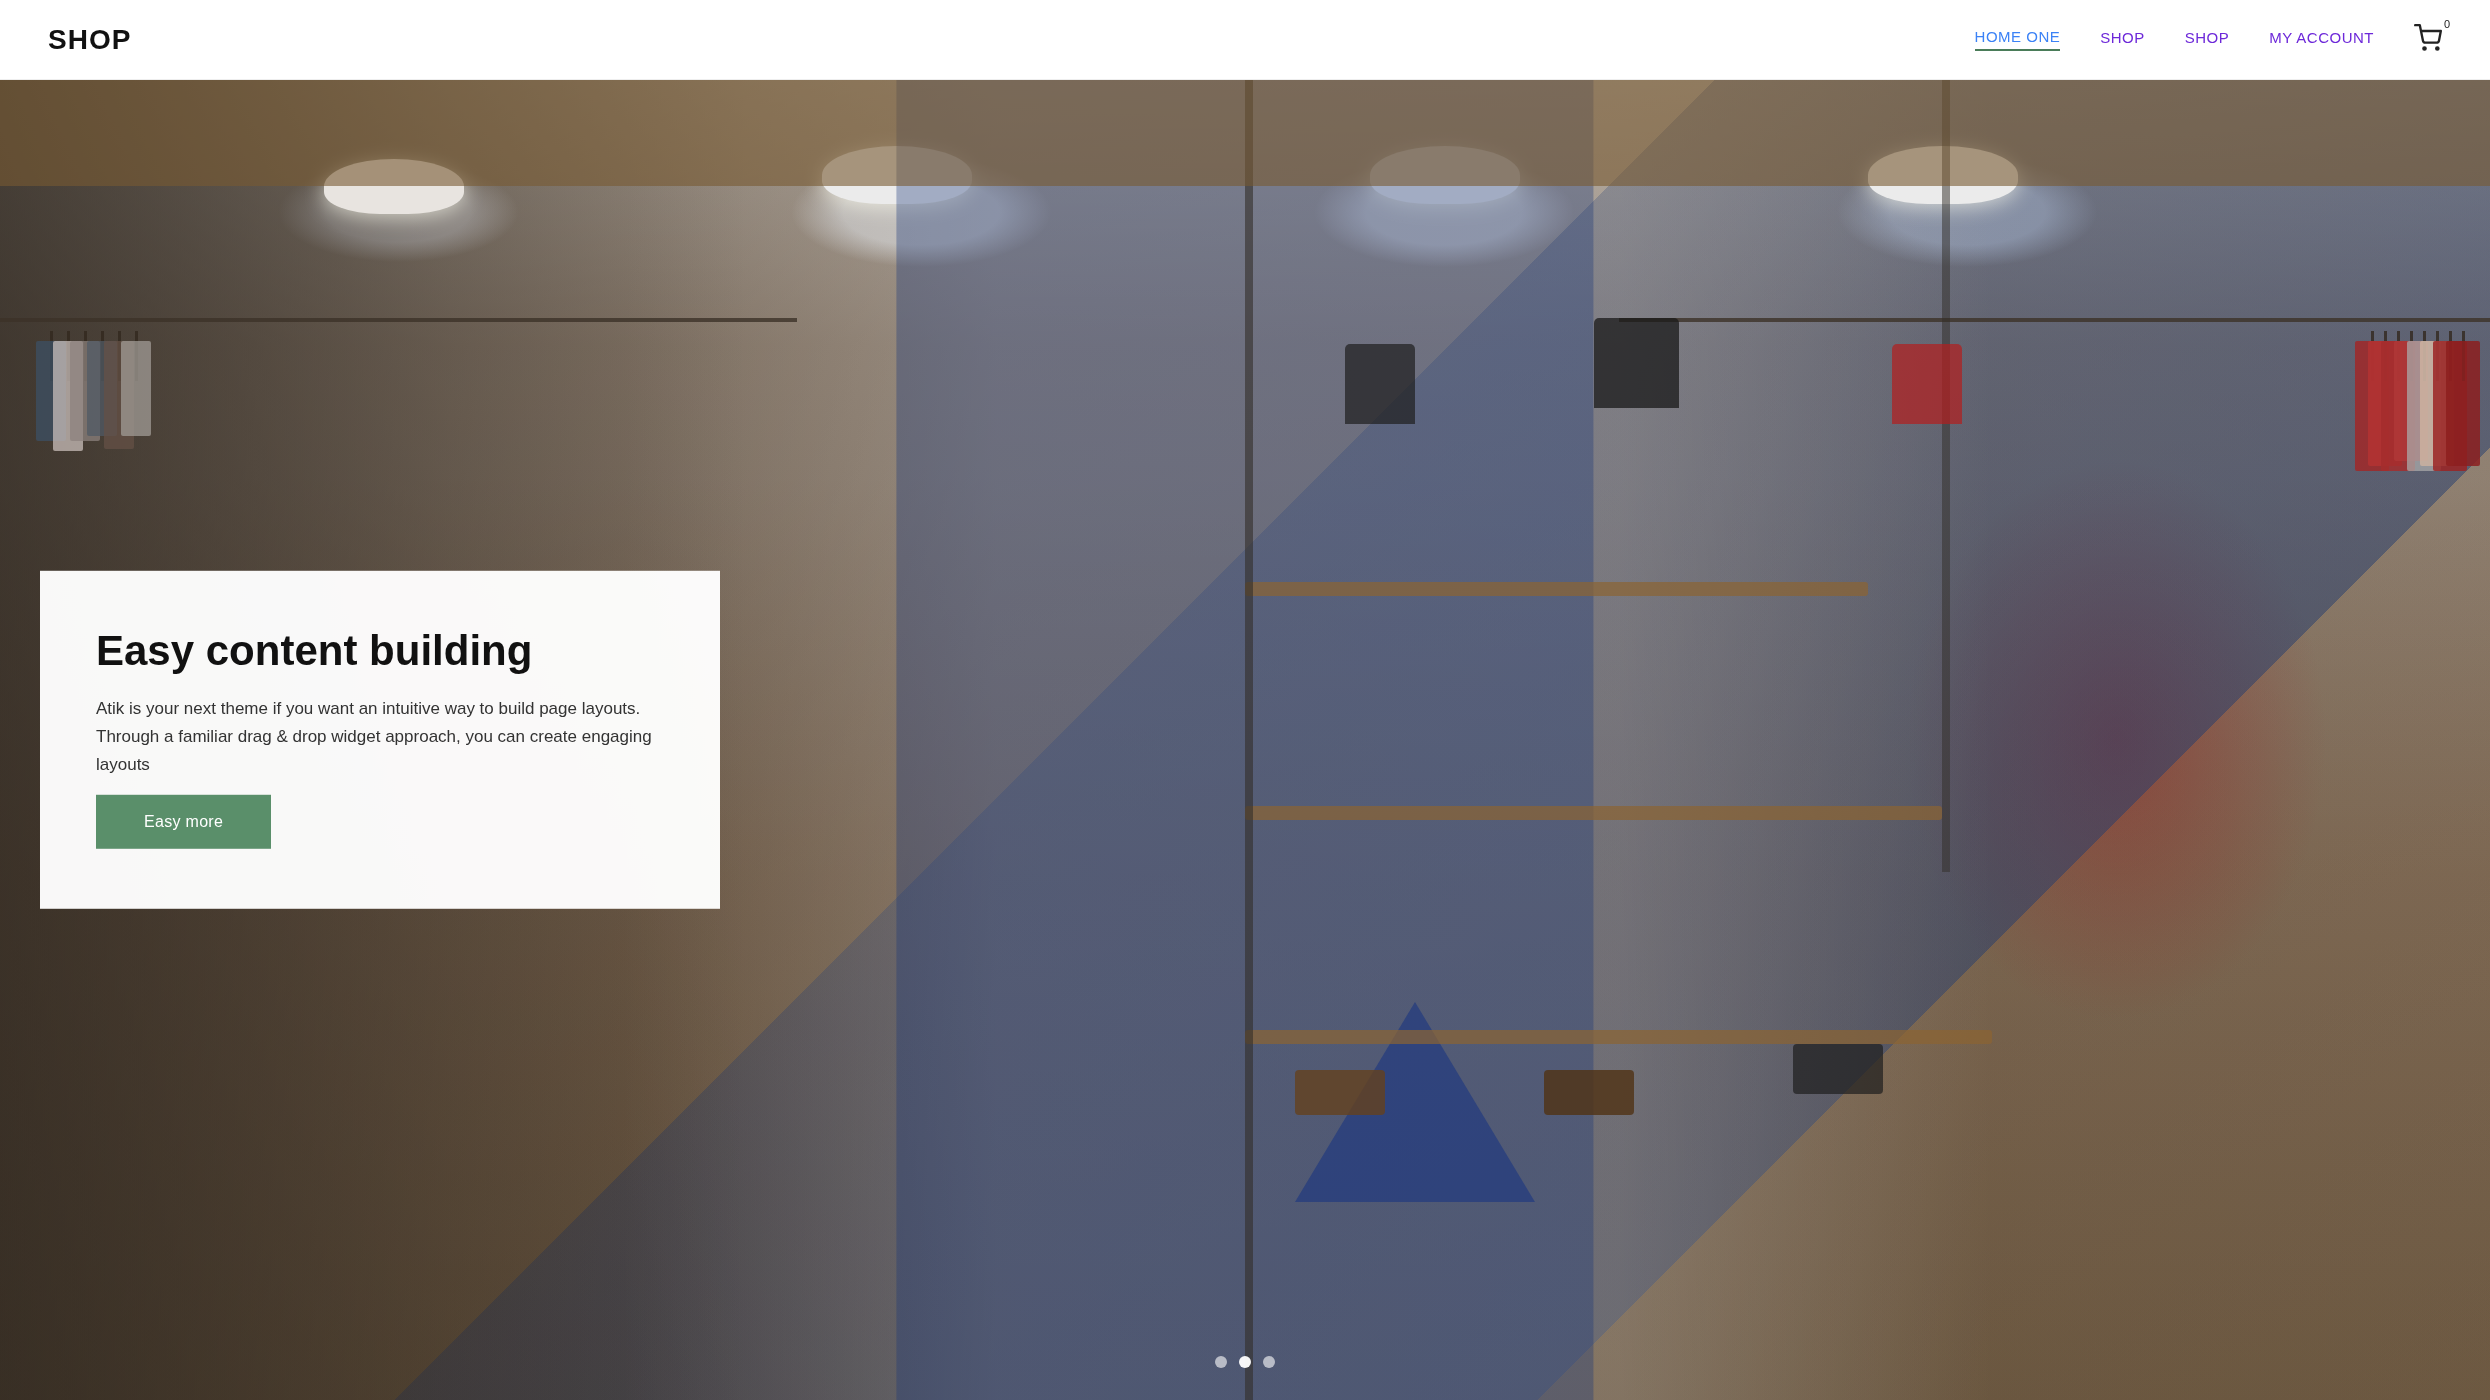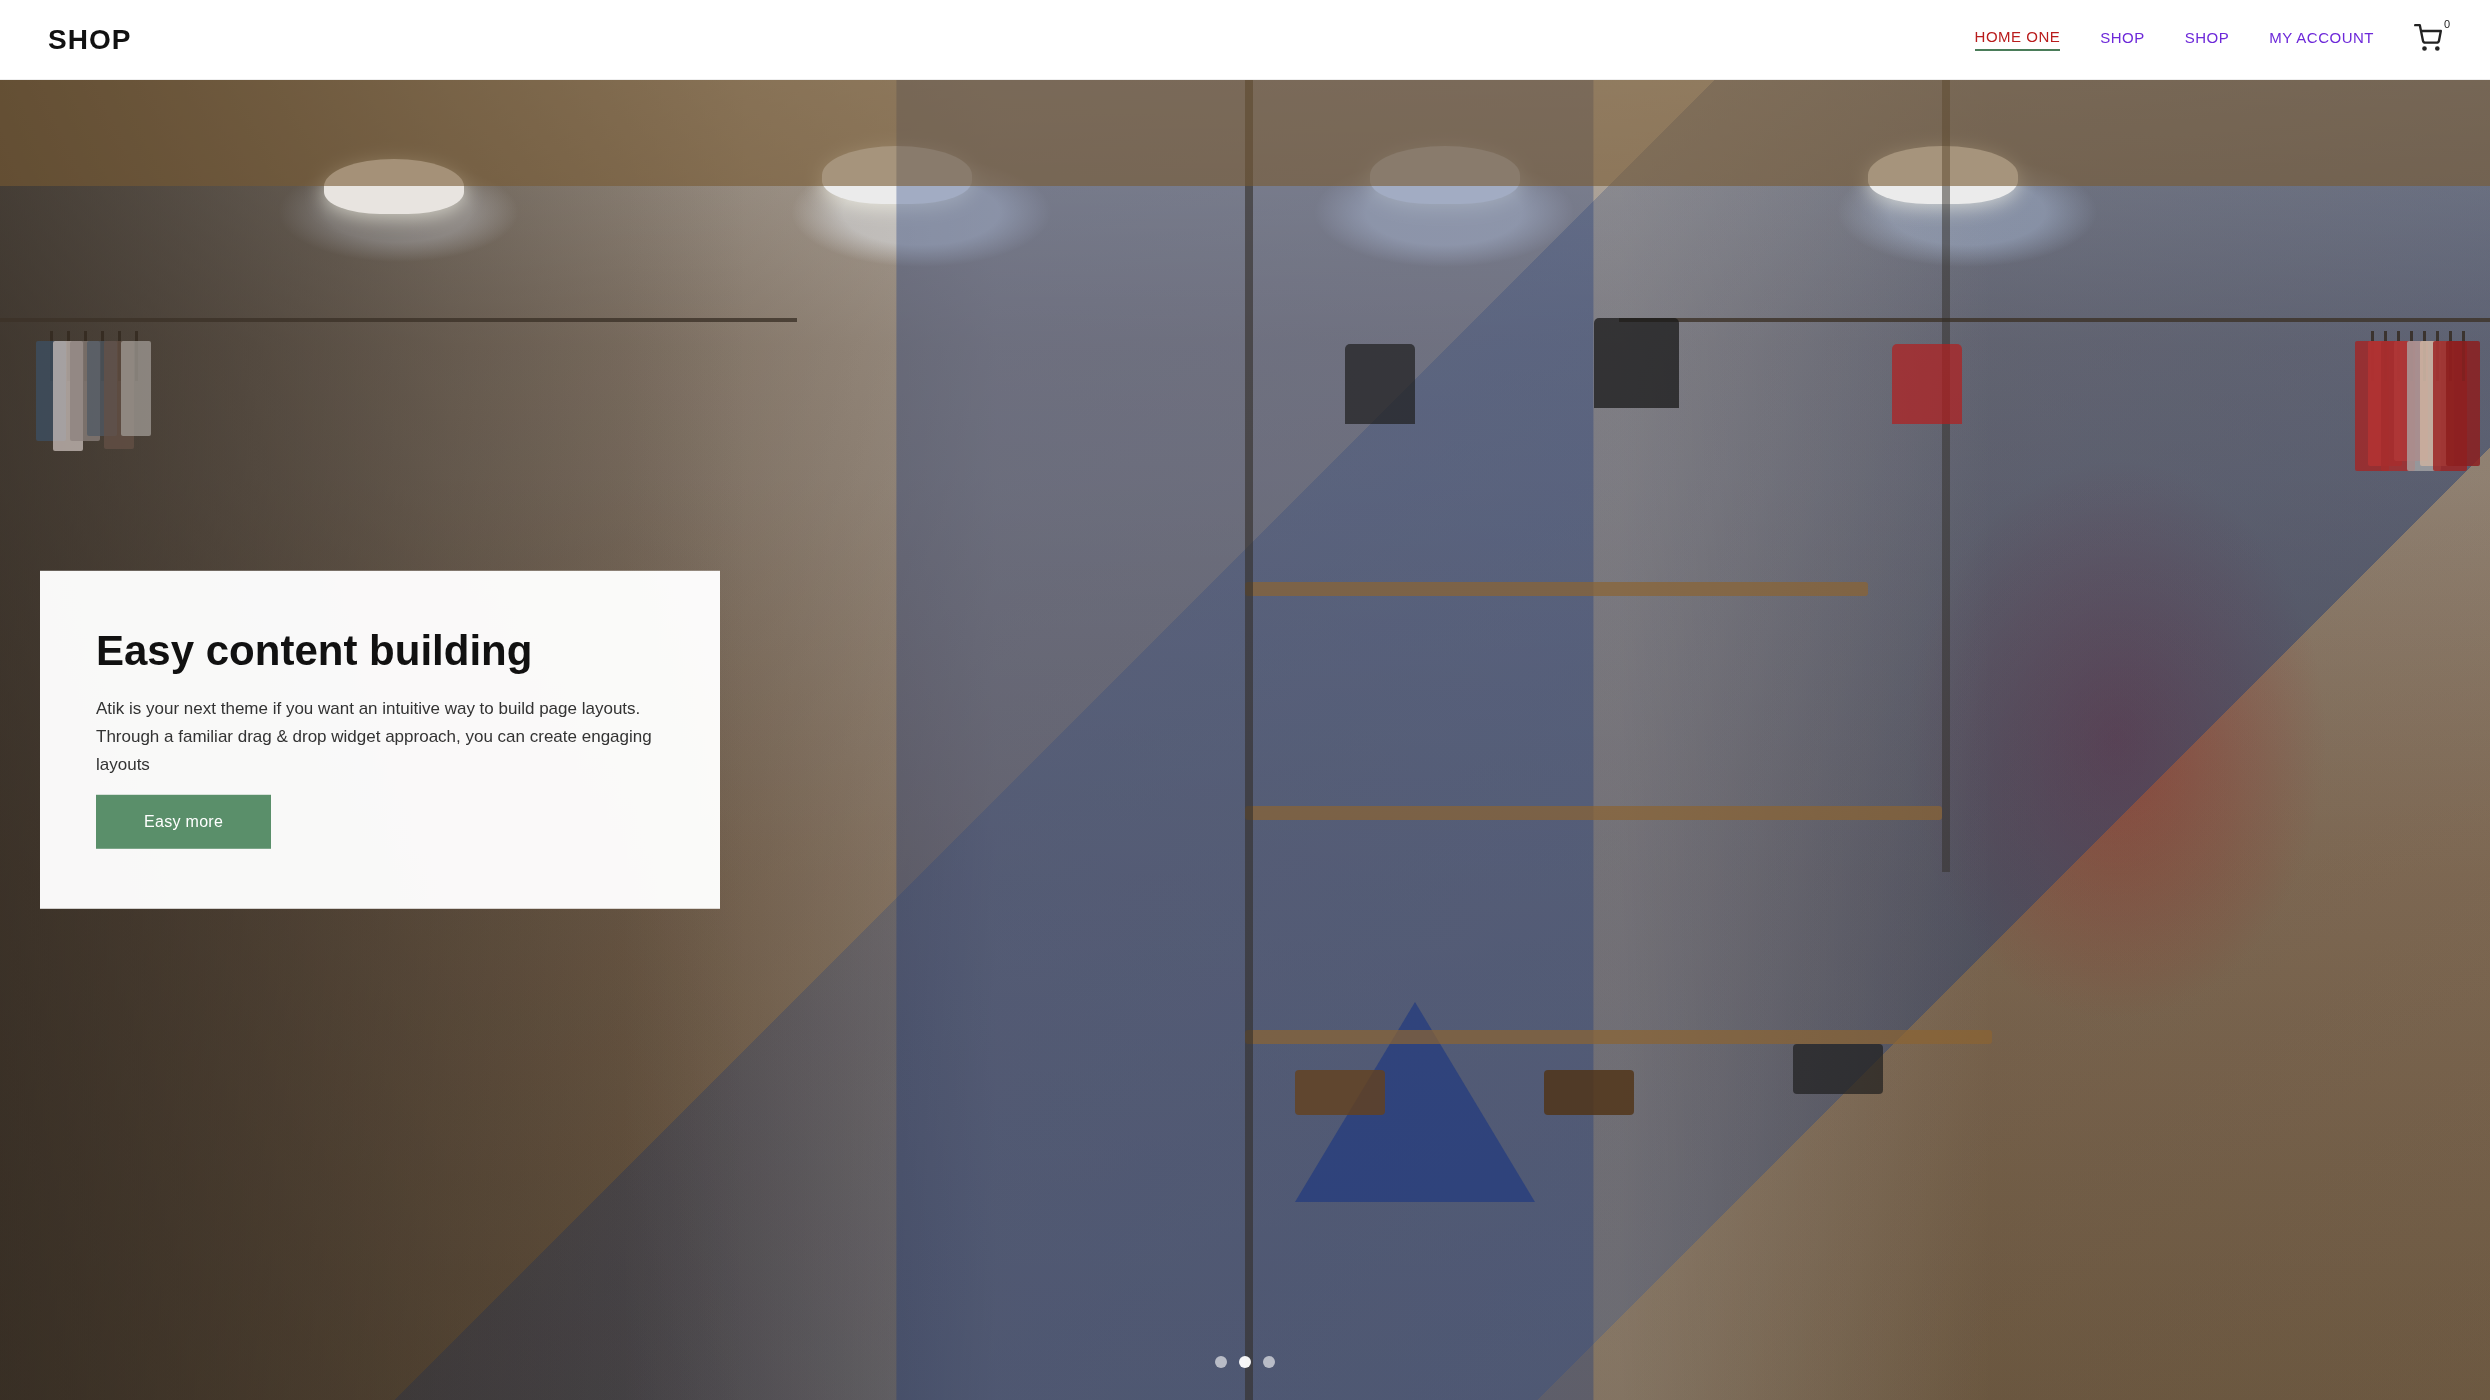--- a/index.html
+++ b/index.html
@@ -47,21 +47,21 @@
       color: #6d28d9;
       text-decoration: none;
       cursor: pointer;
       letter-spacing: 0.5px;
       padding-bottom: 4px;
       position: relative;
     }
 
     .nav-item.active {
       border-bottom: 2px solid #4a7c59;
-      color: #b91c1c;
+      color: #3b82f6;
     }
 
     .cart-wrapper {
       position: relative;
       cursor: pointer;
     }
 
     .cart-icon-svg {
       width: 28px;
       height: 28px;

